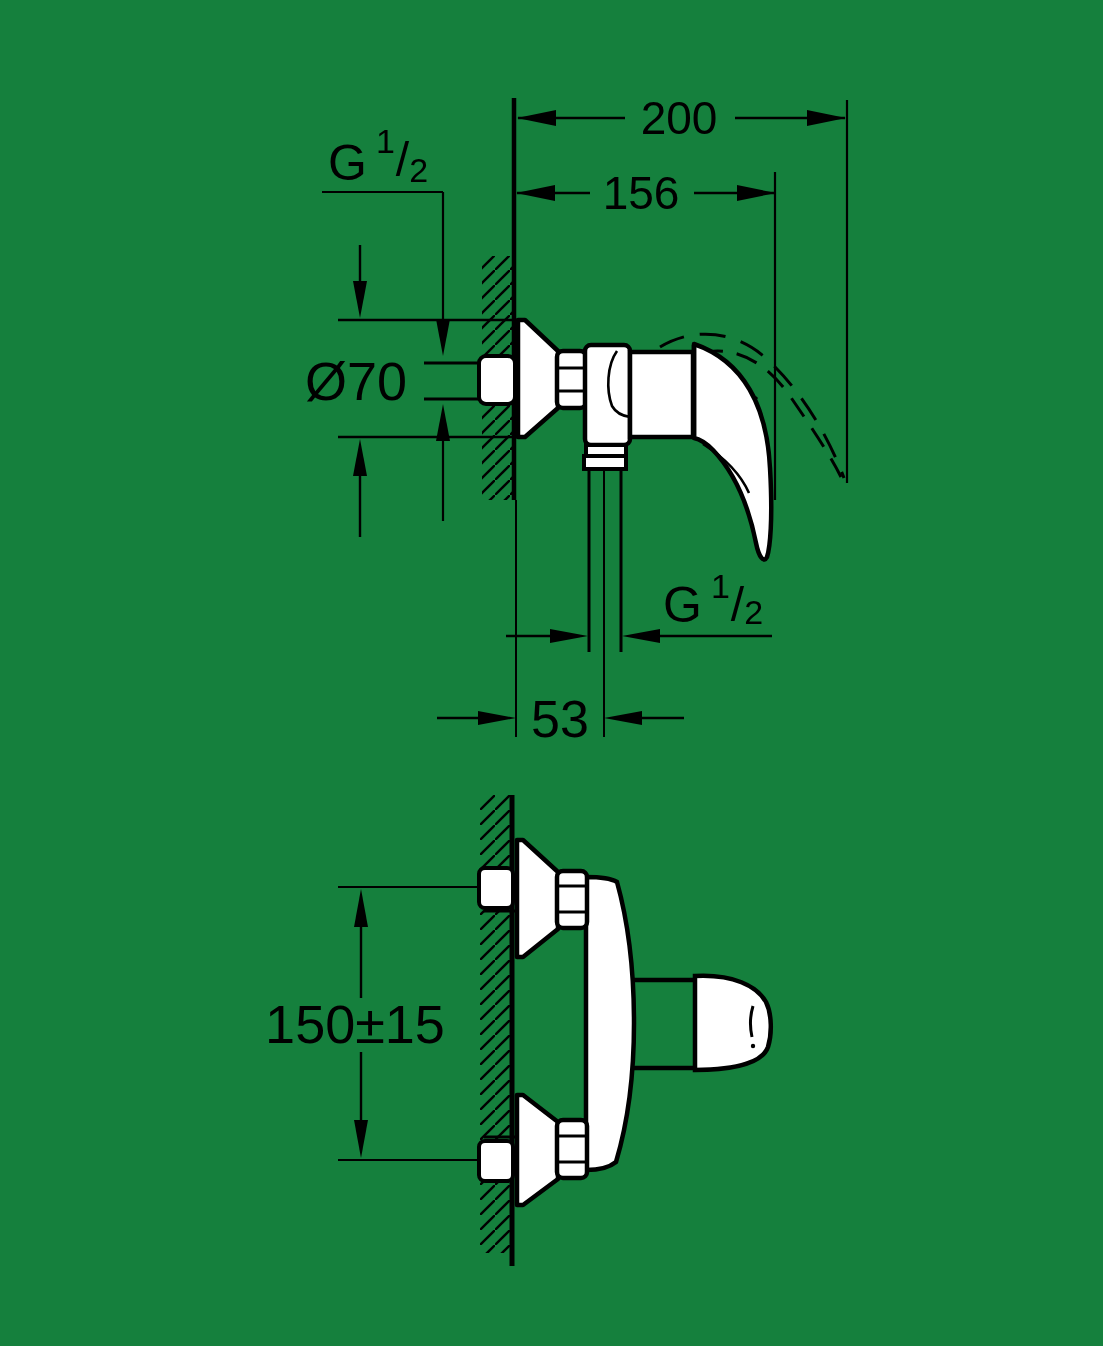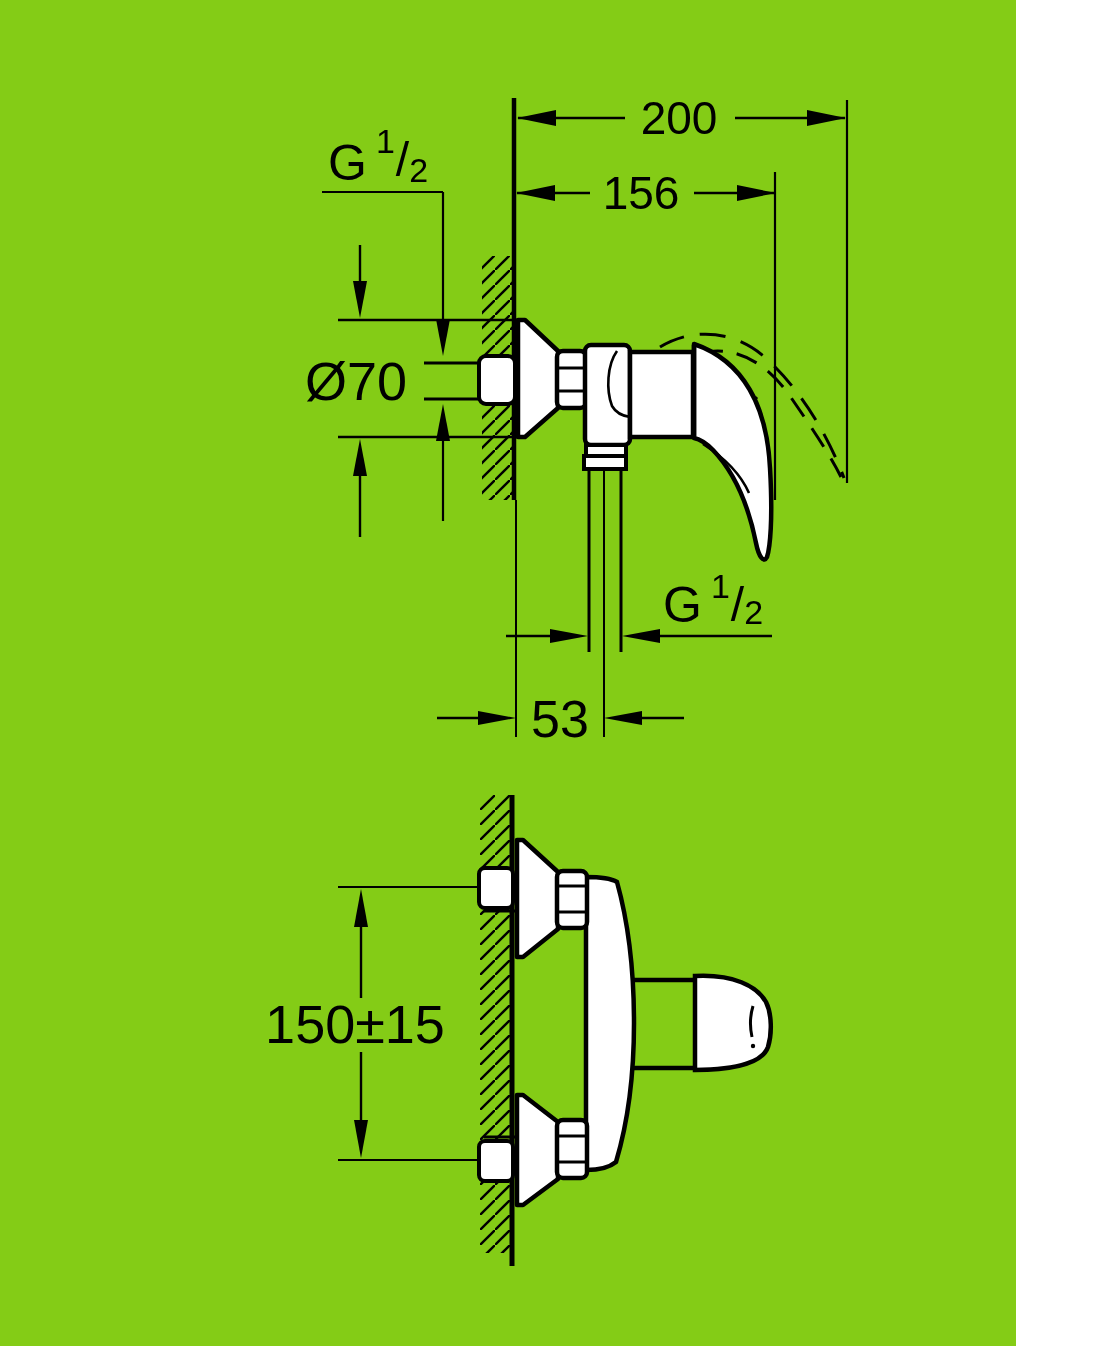--- a/index.html
+++ b/index.html
@@ -1,21 +1,21 @@
 <!DOCTYPE html>
 <html><head>
 <meta charset="utf-8">
 <style>
   html, body { margin: 0; padding: 0; }
   body { background: #ffffff; font-family: "Liberation Sans", sans-serif; }
   .canvas {
     position: relative;
-    width: 1016px;
+    width: 1103px;
     height: 1346px;
-    background: #84cc16;
+    background: #15803d;
     overflow: hidden;
   }
   svg { position: absolute; inset: 0; }
   text {
     font-family: "Liberation Sans", sans-serif;
     fill: #000000;
   }
   .dim-text { font-size: 46px; }
   .dim-text-lg { font-size: 54px; }
   .dim-text-md { font-size: 52px; }

